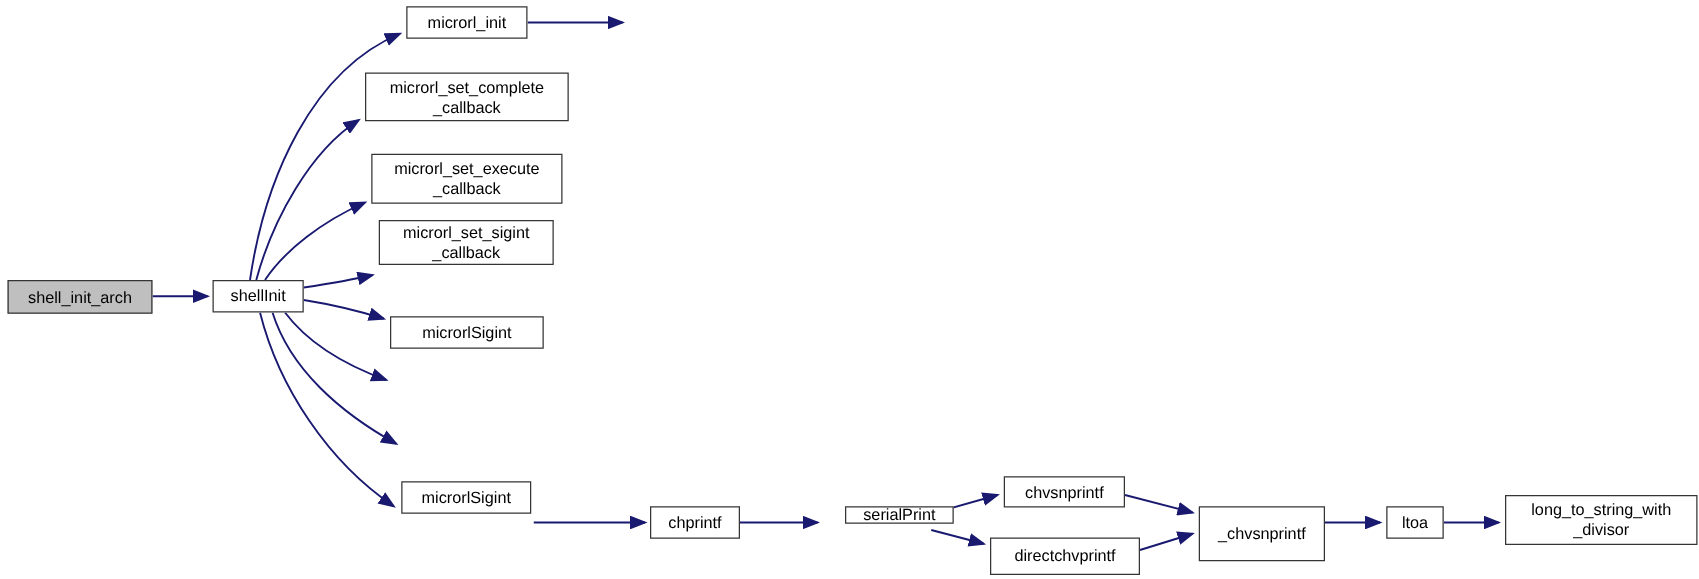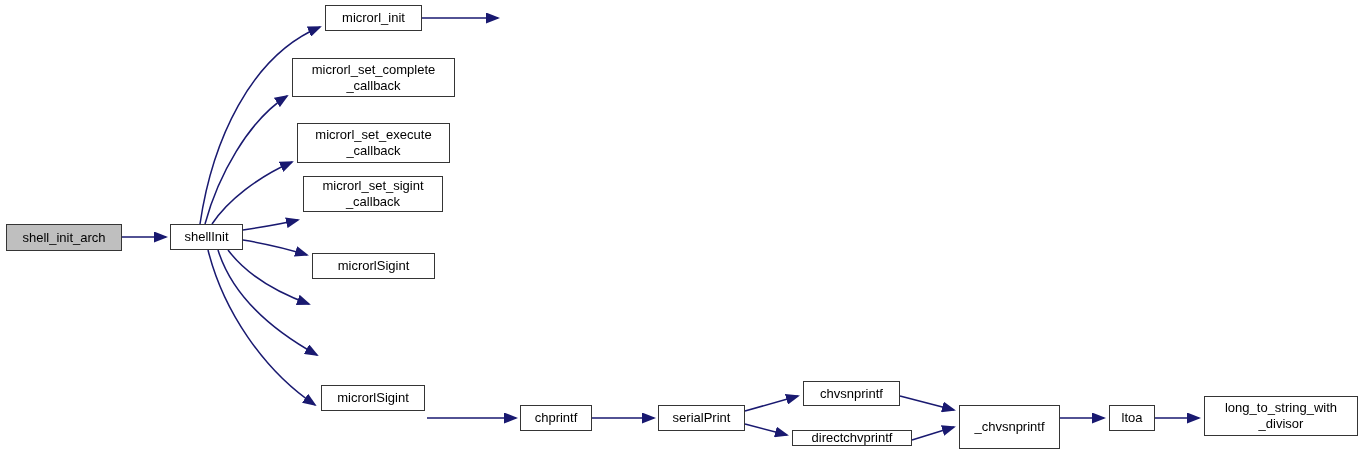--- a/index.html
+++ b/index.html
@@ -84,25 +84,25 @@
 
   <div class="node" style="left:312px;top:253px;width:123px;height:26px">microrlSigint</div>
 
 
 
   <div class="node" style="left:321px;top:385px;width:104px;height:26px">microrlSigint</div>
 
 
   <div class="node" style="left:520px;top:405px;width:72px;height:26px">chprintf</div>
 
-  <div class="node" style="left:658px;top:405px;width:87px;height:26px">serialPrint</div>
+  <div class="node" style="left:676px;top:405px;width:87px;height:14px">serialPrint</div>
 
   <div class="node" style="left:803px;top:381px;width:97px;height:25px">chvsnprintf</div>
 
-  <div class="node" style="left:792px;top:430px;width:120px;height:16px">directchvprintf</div>
+  <div class="node" style="left:792px;top:430px;width:120px;height:30px">directchvprintf</div>
 
   <div class="node" style="left:959px;top:405px;width:101px;height:44px">_chvsnprintf</div>
 
   <div class="node" style="left:1109px;top:405px;width:46px;height:26px">ltoa</div>
 
   <div class="node" style="left:1204px;top:396px;width:154px;height:40px">long_to_string_with
 _divisor</div>
 
 </div>
 

